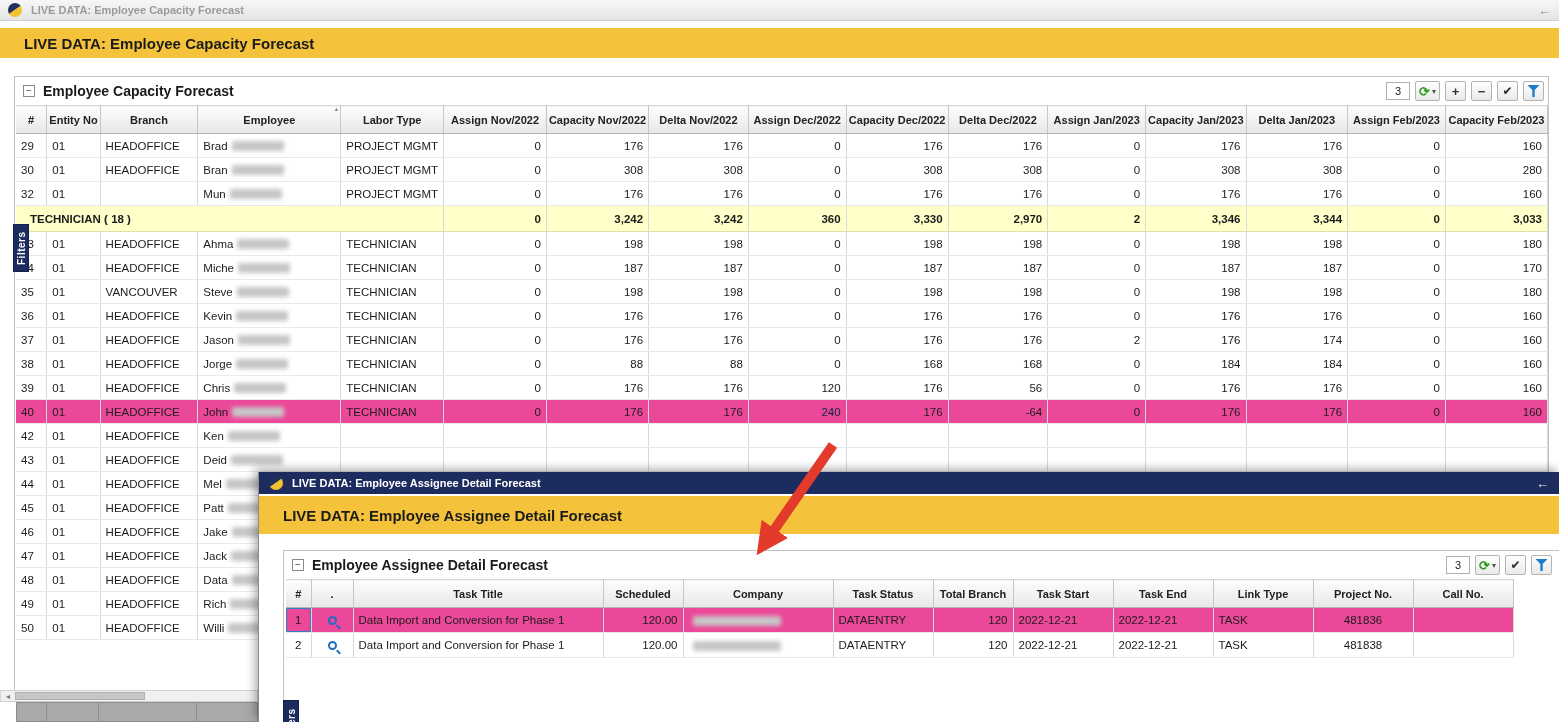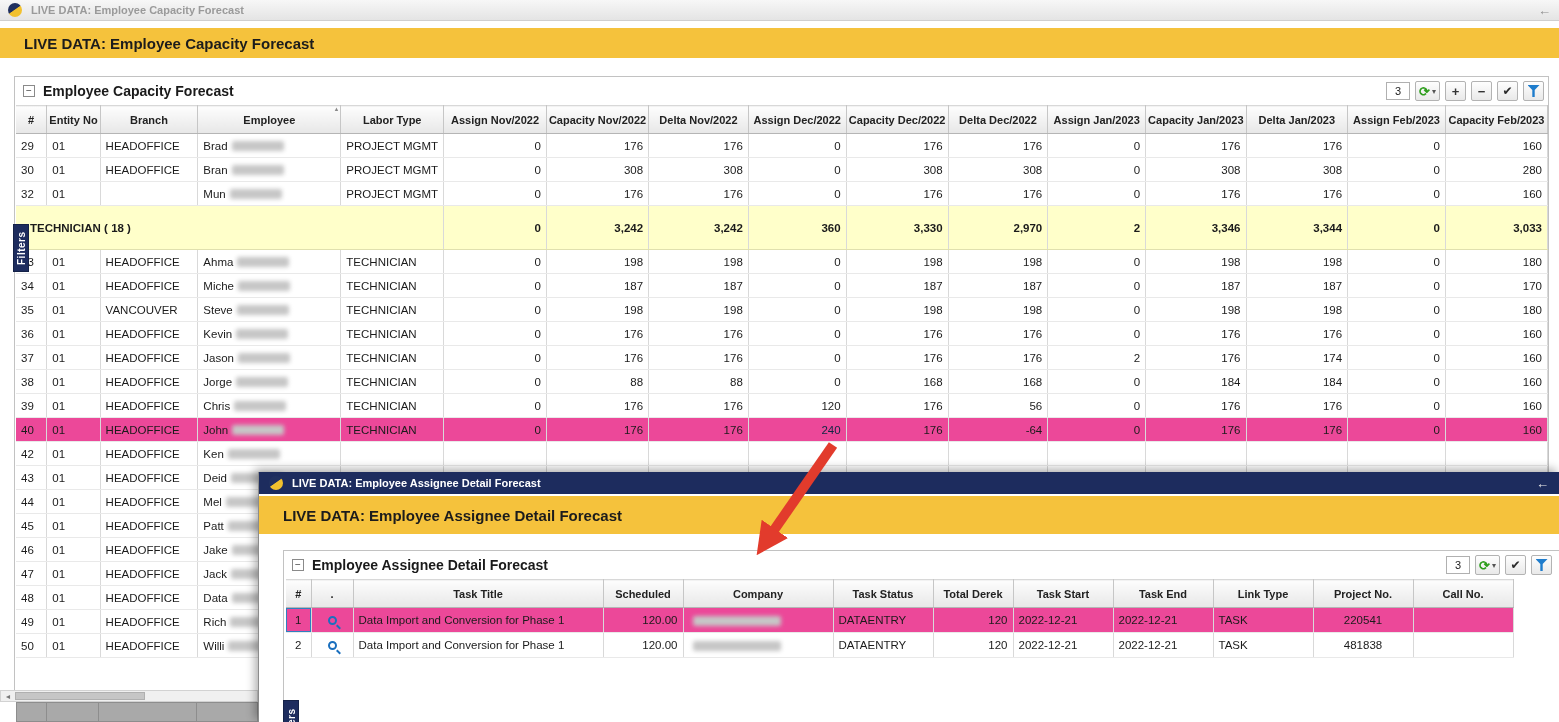--- a/index.html
+++ b/index.html
@@ -29,21 +29,21 @@
 .ddown{font-size:8px;color:#555;margin-left:2px;font-weight:normal}
 .chk{font-size:12px;color:#2a2a2a;font-weight:normal}
 .funnel{width:12px;height:12px;background:#1e7ccc;clip-path:polygon(0 0,100% 0,60% 42%,60% 100%,40% 100%,40% 42%)}
 
 
 table.grid{border-collapse:collapse;table-layout:fixed;background:#fff;font-size:11.5px;color:#1b1b1b;margin-left:1px}
 .grid th{height:28px;background:linear-gradient(#fdfdfd,#e7e7e7);border-right:1px solid #c6c6c6;border-bottom:1px solid #b5b5b5;border-top:1px solid #d8d8d8;font-size:11px;font-weight:bold;color:#222;white-space:nowrap;overflow:hidden;padding:0 2px;position:relative;text-align:center}
 .grid td{height:24px;border-right:1px solid #d9d9d9;border-bottom:1px solid #e9e9e9;white-space:nowrap;overflow:hidden;padding:0 5px;text-align:left}
 .grid td.num{text-align:right}
 .grid td.c{text-align:center}
-tr.group td{background:#ffffca;font-weight:bold;border-bottom:1px solid #e0e0ae;height:44px}
+tr.group td{background:#ffffca;font-weight:bold;border-bottom:1px solid #e0e0ae;height:26px}
 td.glabel{padding-left:14px}
 tr.sel td{background:#ec4899}
 td.selcell{background:#4a9ed8;color:#0c2743}
 td.selnum{background:#9ed9ec;box-shadow:inset 0 0 0 1px #2f7fc1}
 #detail-table td{height:25px}
 #detail-table{margin-left:2px}
 .redact{display:inline-block;height:10px;background:#c6c6c6;border-radius:2px;filter:blur(2px);vertical-align:middle;margin-left:4px}
 .sortmark{position:absolute;right:1px;top:0;font-size:6px;color:#8a8a8a}
 .mag{display:inline-block;width:9px;height:9px;border:2px solid #1a6fbe;border-radius:50%;position:relative;vertical-align:middle}
 .mag::after{content:"";position:absolute;width:5px;height:2px;background:#1a6fbe;transform:rotate(45deg);left:6px;top:8px}
@@ -576,41 +576,41 @@
           <col style="width: 100px;">
         </colgroup>
         <thead>
           <tr>
             <th>#</th>
             <th>.</th>
             <th>Task Title</th>
             <th>Scheduled</th>
             <th>Company</th>
             <th>Task Status</th>
-            <th>Total Derek</th>
+            <th>Total Branch</th>
             <th>Task Start</th>
             <th>Task End</th>
             <th>Link Type</th>
             <th>Project No.</th>
             <th>Call No.</th>
           </tr>
         </thead>
         <tbody>
           <tr class="sel">
             <td class="c rownum selnum">1</td>
             <td class="c"><span class="mag"></span></td>
             <td>Data Import and Conversion for Phase 1</td>
             <td class="num">120.00</td>
             <td><span class="redact" style="width: 88px;"></span></td>
             <td>DATAENTRY</td>
             <td class="num">120</td>
             <td>2022-12-21</td>
             <td>2022-12-21</td>
             <td>TASK</td>
-            <td class="c">220541</td>
+            <td class="c">481836</td>
             <td></td>
           </tr>
           <tr>
             <td class="c rownum">2</td>
             <td class="c"><span class="mag"></span></td>
             <td>Data Import and Conversion for Phase 1</td>
             <td class="num">120.00</td>
             <td><span class="redact" style="width: 88px;"></span></td>
             <td>DATAENTRY</td>
             <td class="num">120</td>

